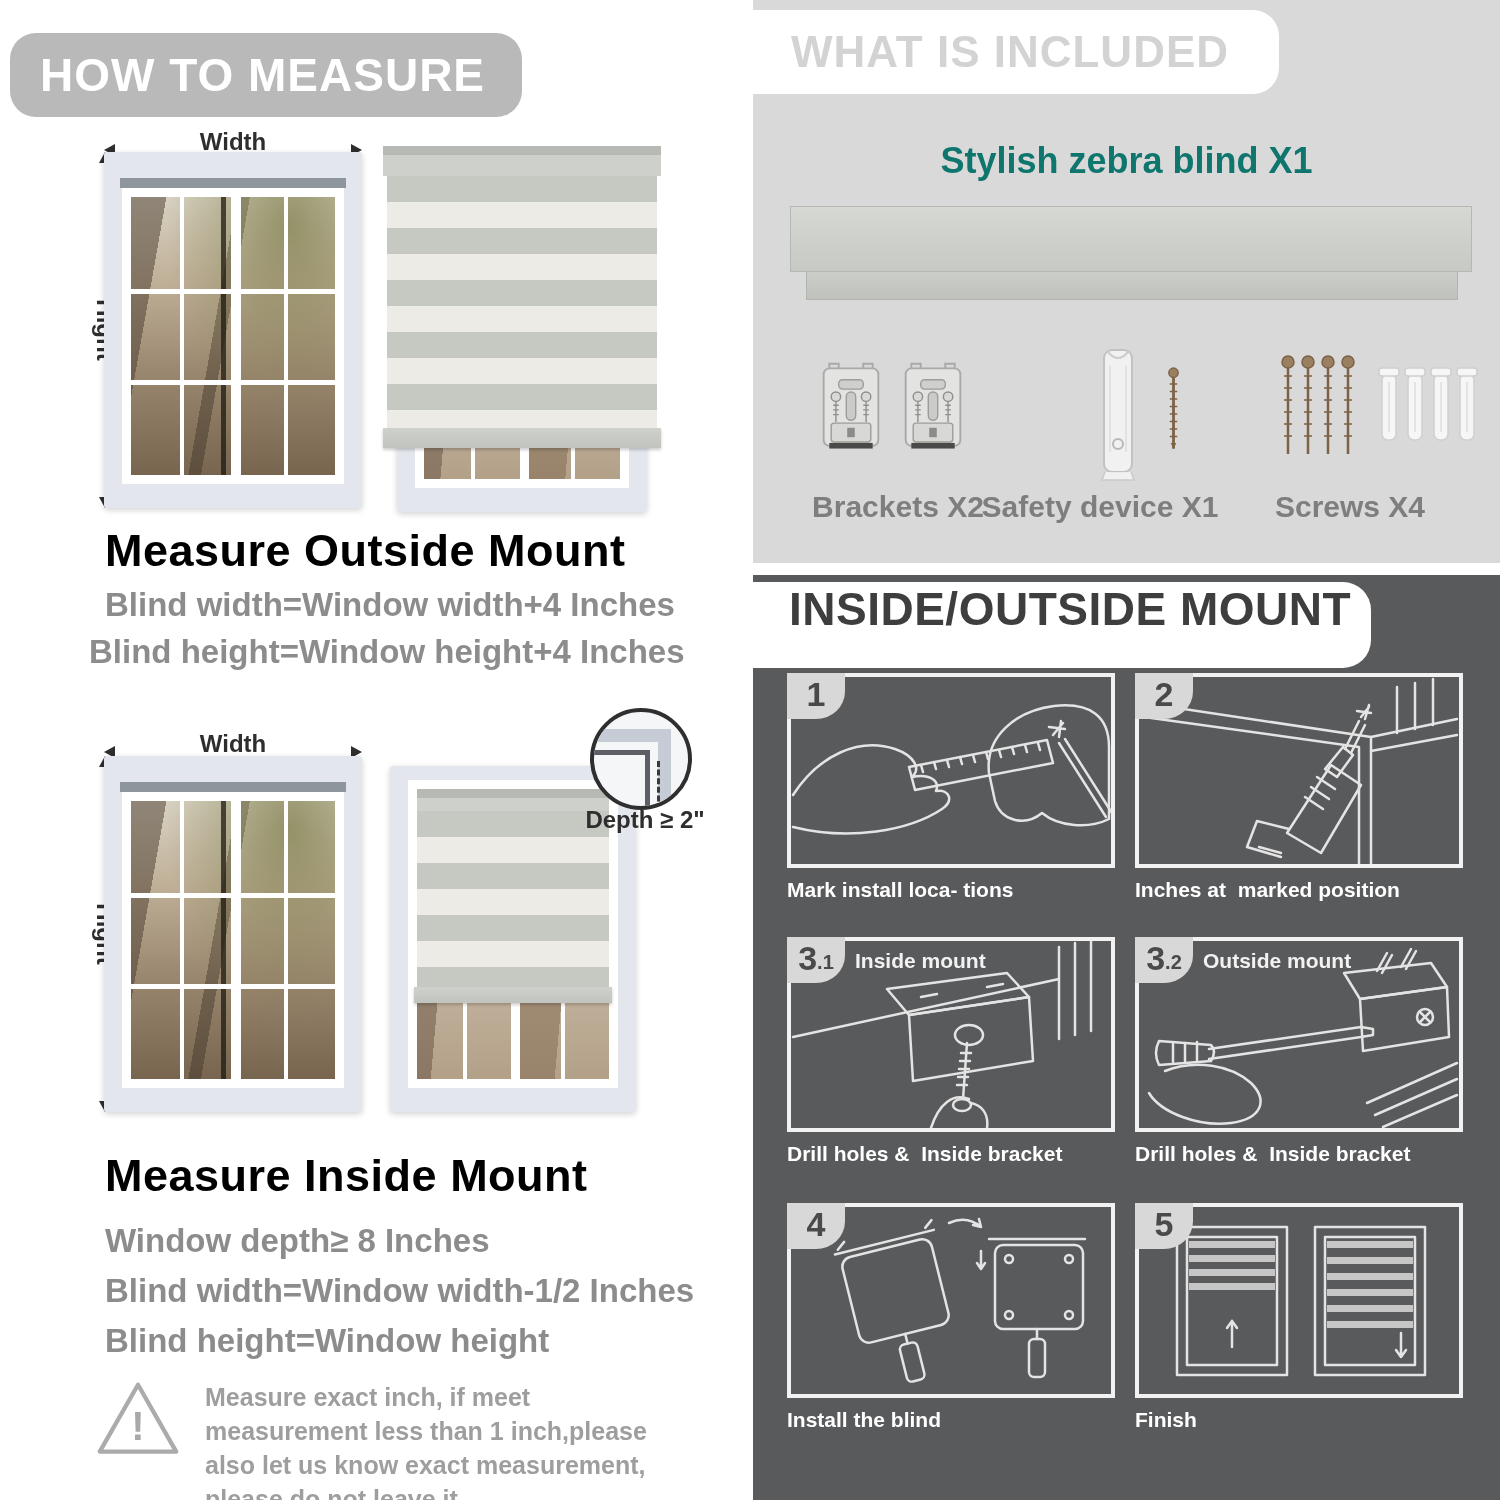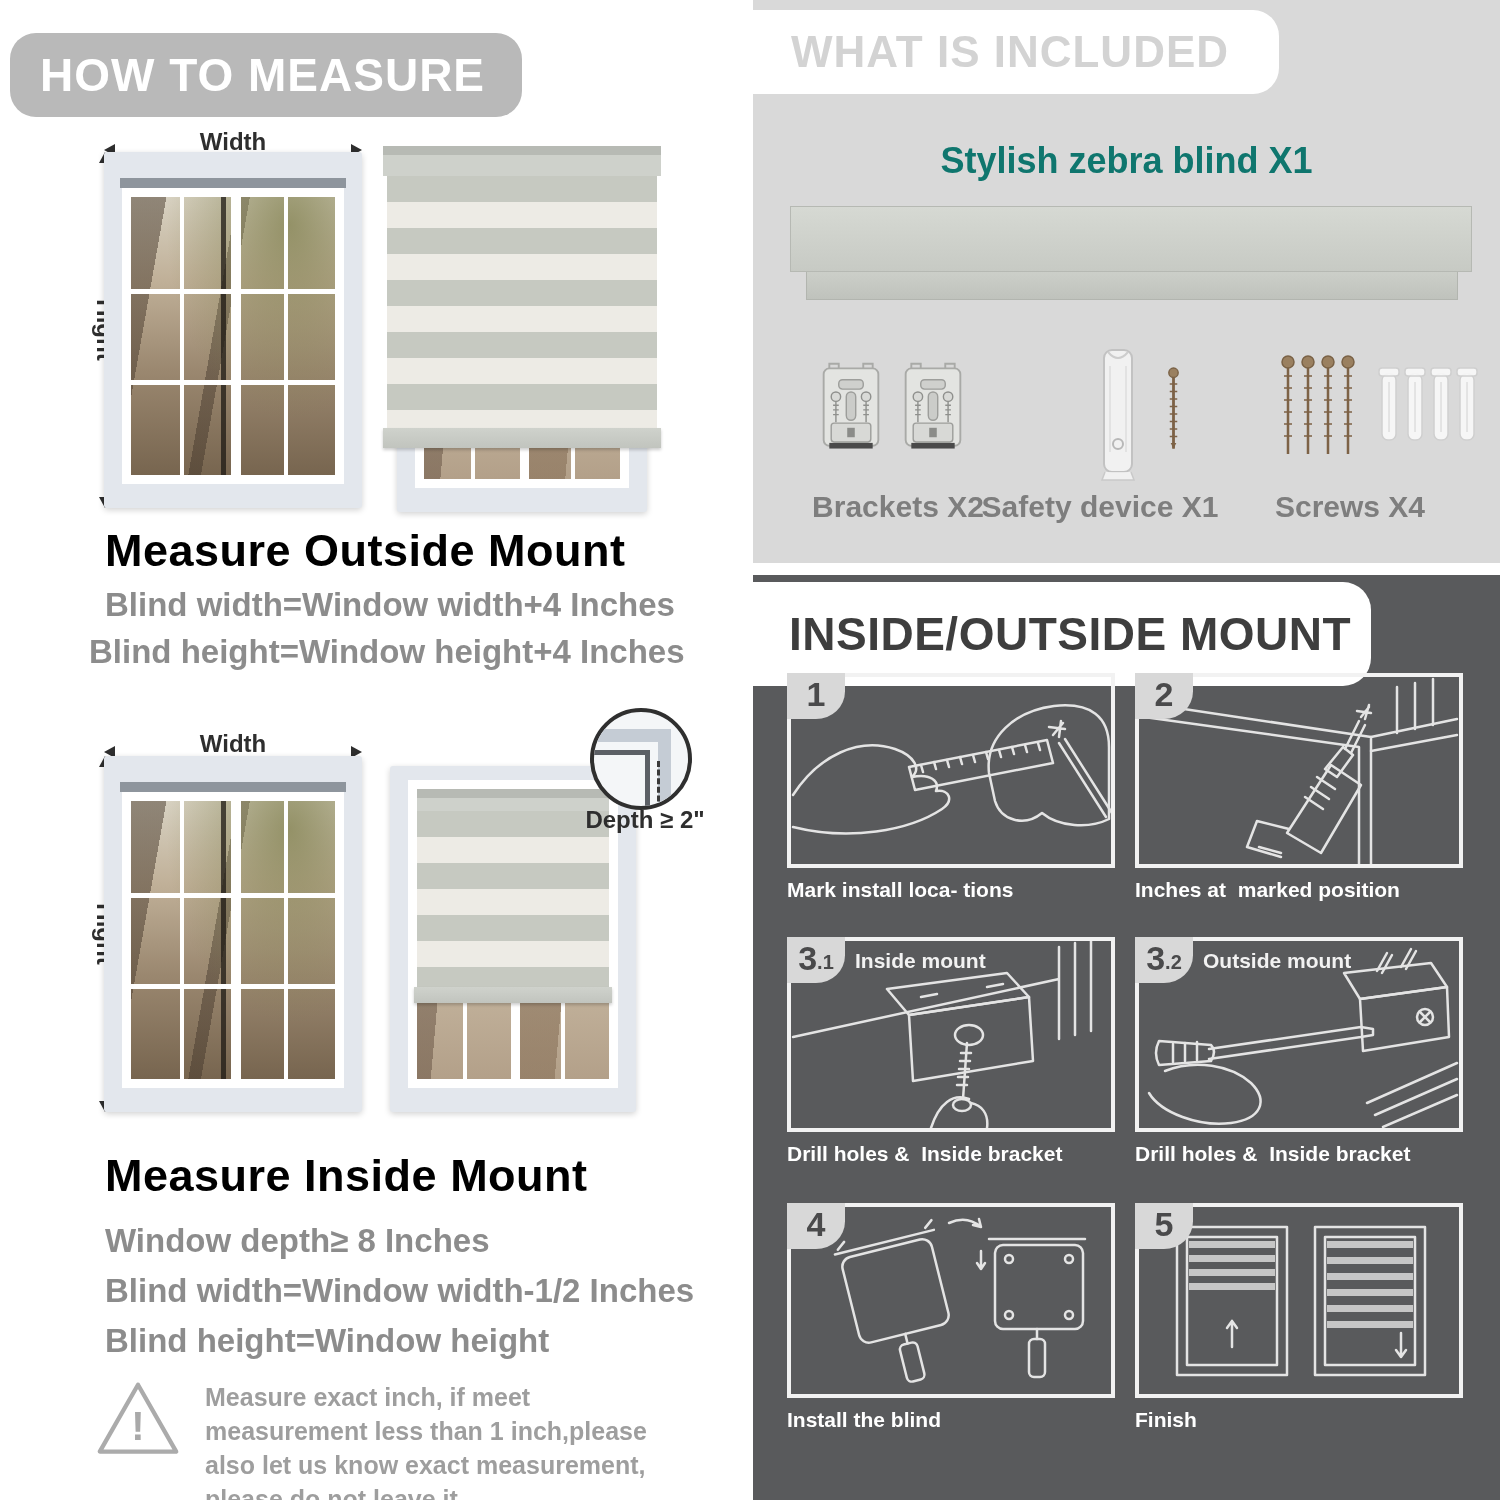--- a/index.html
+++ b/index.html
@@ -69,21 +69,21 @@
   .banner-included span{color:#d3d3d3;font-size:44px;font-weight:bold;letter-spacing:1px;margin-left:38px;}
   .blind-title{left:753px;top:140px;width:747px;text-align:center;font-size:36px;font-weight:bold;color:#0f766e;}
   .rail-bar{left:790px;top:206px;width:682px;height:66px;background:linear-gradient(180deg,#d6d9d3 0%,#c7cac4 100%);
             border:1px solid #b6b9b3;box-sizing:border-box;}
   .rail-lip{left:806px;top:272px;width:652px;height:28px;background:linear-gradient(180deg,#cccfc9,#bfc2bc);
             border:1px solid #b2b5af;border-top:none;box-sizing:border-box;}
   .item-label{font-size:30px;font-weight:bold;color:#7e7e7e;text-align:center;}
 
   .gap-strip{left:753px;top:563px;width:747px;height:12px;background:#ffffff;}
   .panel-dark{left:753px;top:575px;width:747px;height:925px;background:#595a5c;}
-  .banner-mount{left:753px;top:582px;width:618px;height:104px;background:#ffffff;border-radius:0 28px 28px 0;display:flex;align-items:center;}
+  .banner-mount{left:753px;top:582px;width:618px;height:86px;background:#ffffff;border-radius:0 28px 28px 0;display:flex;}
   .banner-mount span{color:#3e3e3e;font-size:46px;font-weight:bold;letter-spacing:.5px;margin-left:36px;}
 
   .step-card{width:328px;height:195px;border:4px solid #f2f2f2;box-sizing:border-box;position:absolute;}
   .badge{position:absolute;left:-4px;top:-4px;width:58px;height:46px;background:#d8d8d8;
          border-radius:0 0 50% 0 / 0 0 60% 0;display:flex;align-items:flex-start;justify-content:center;}
   .badge .n{font-size:34px;font-weight:bold;color:#4a4a4b;line-height:42px;}
   .badge .s{font-size:20px;font-weight:bold;color:#4a4a4b;line-height:50px;}
   .step-title{position:absolute;left:64px;top:8px;font-size:21px;font-weight:bold;color:#f2f2f2;}
   .step-caption{position:absolute;width:340px;font-size:21px;font-weight:bold;color:#ffffff;white-space:pre-wrap;}
   .art{position:absolute;left:0;top:0;width:100%;height:100%;}

